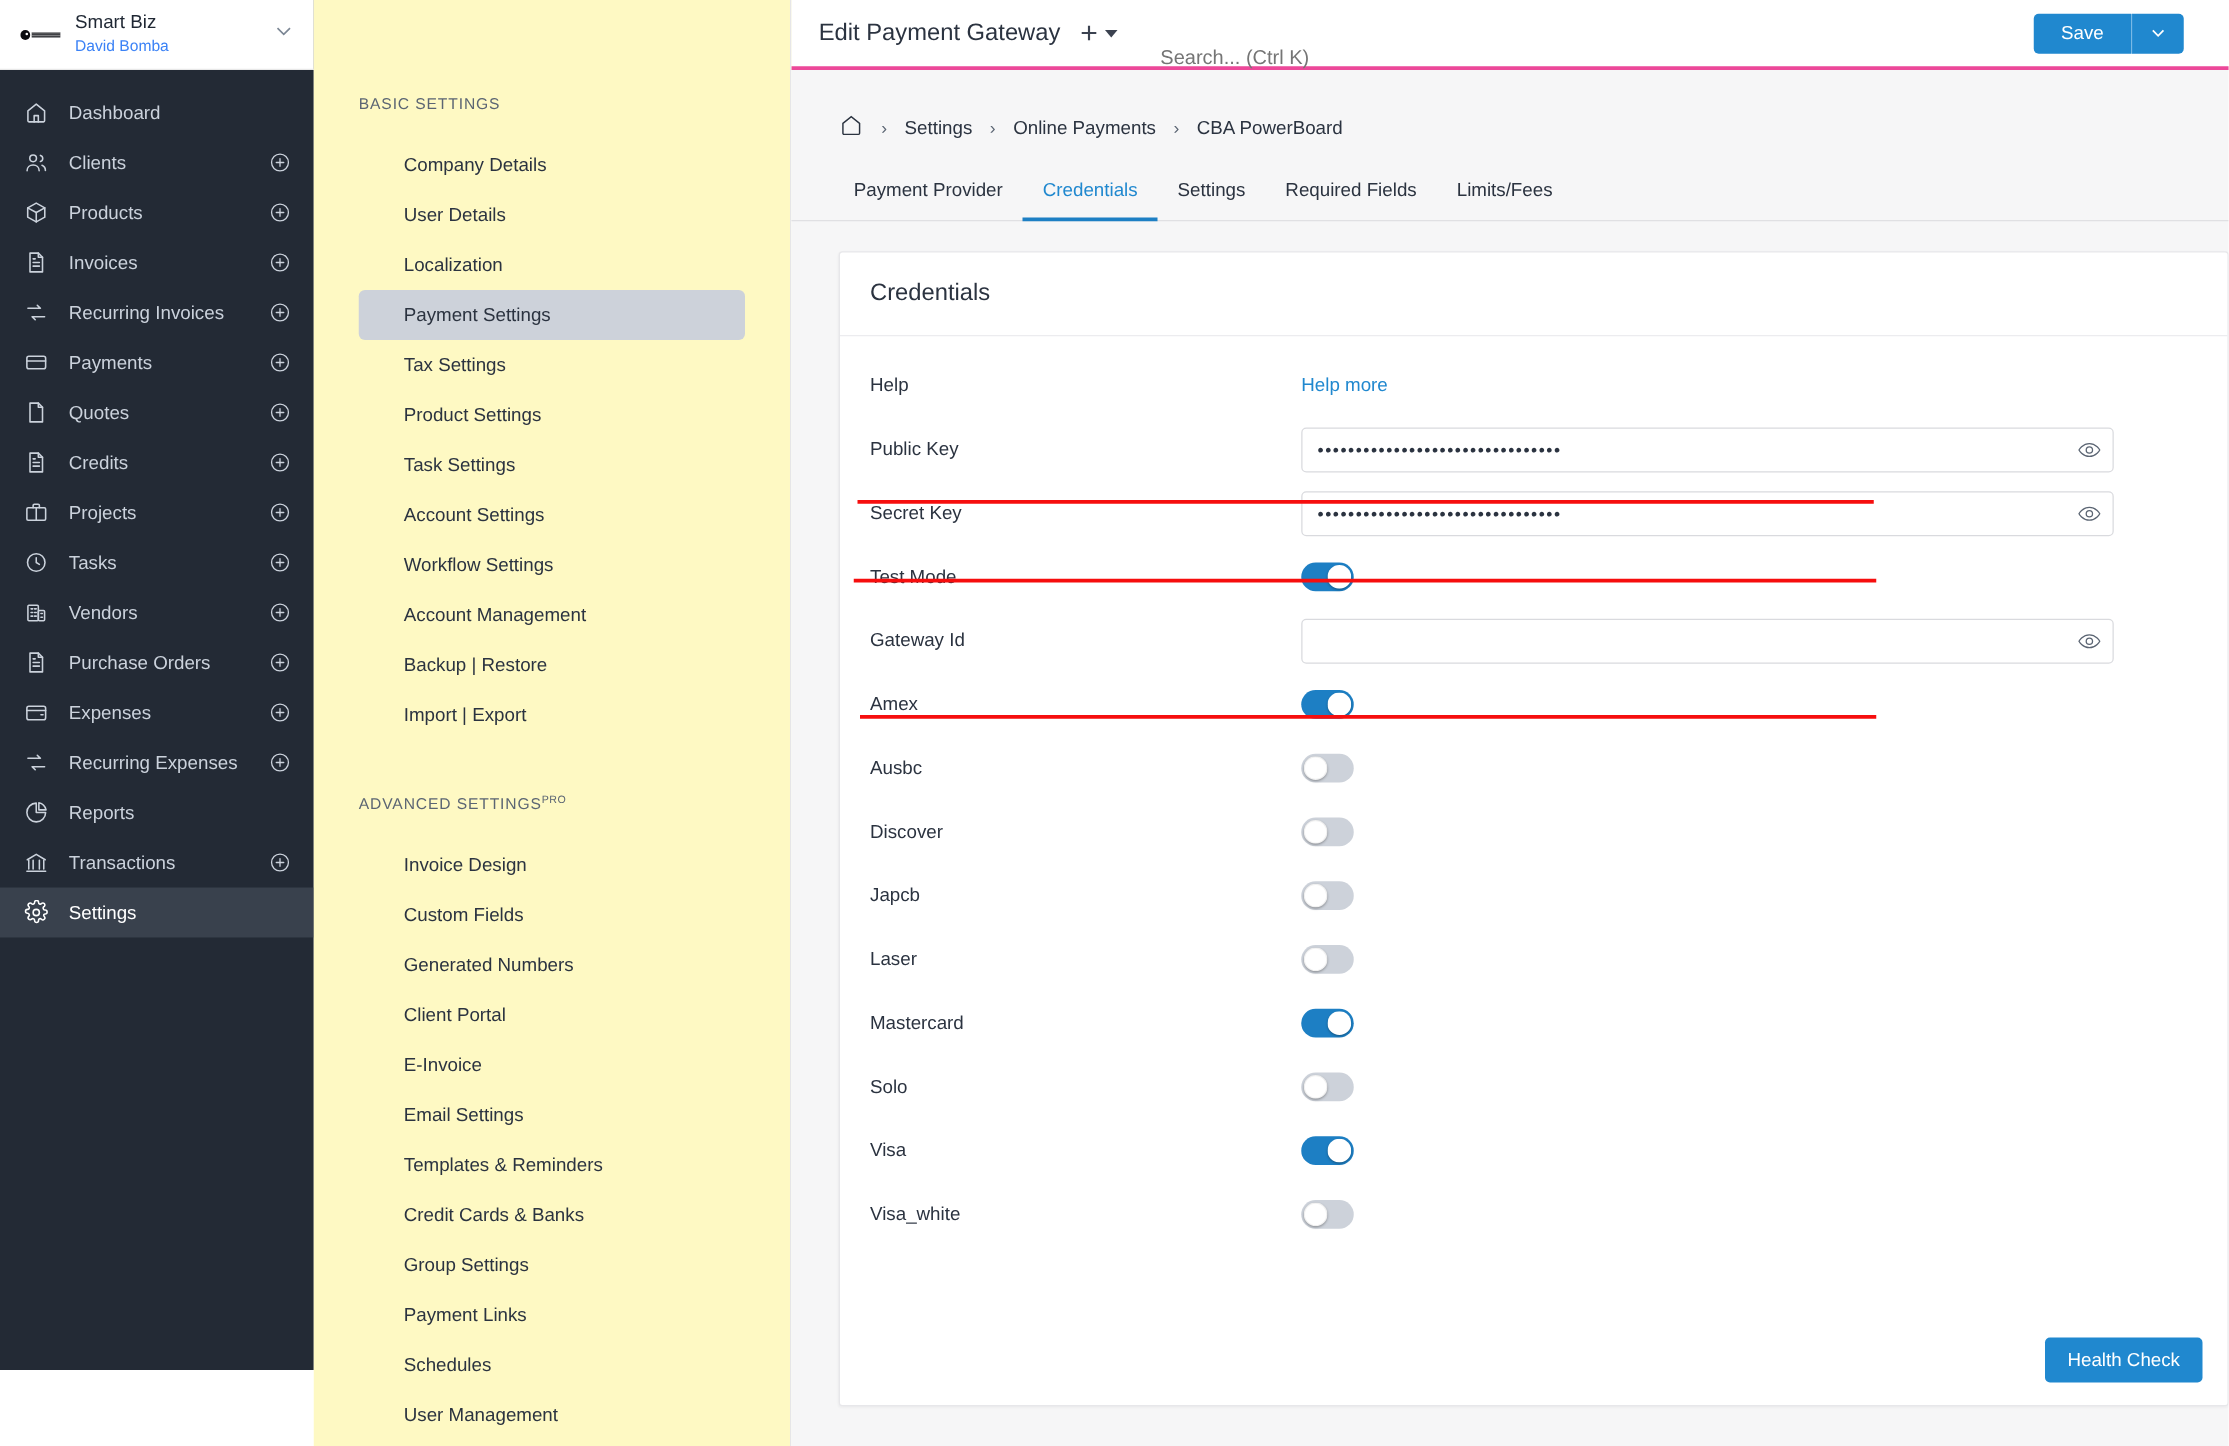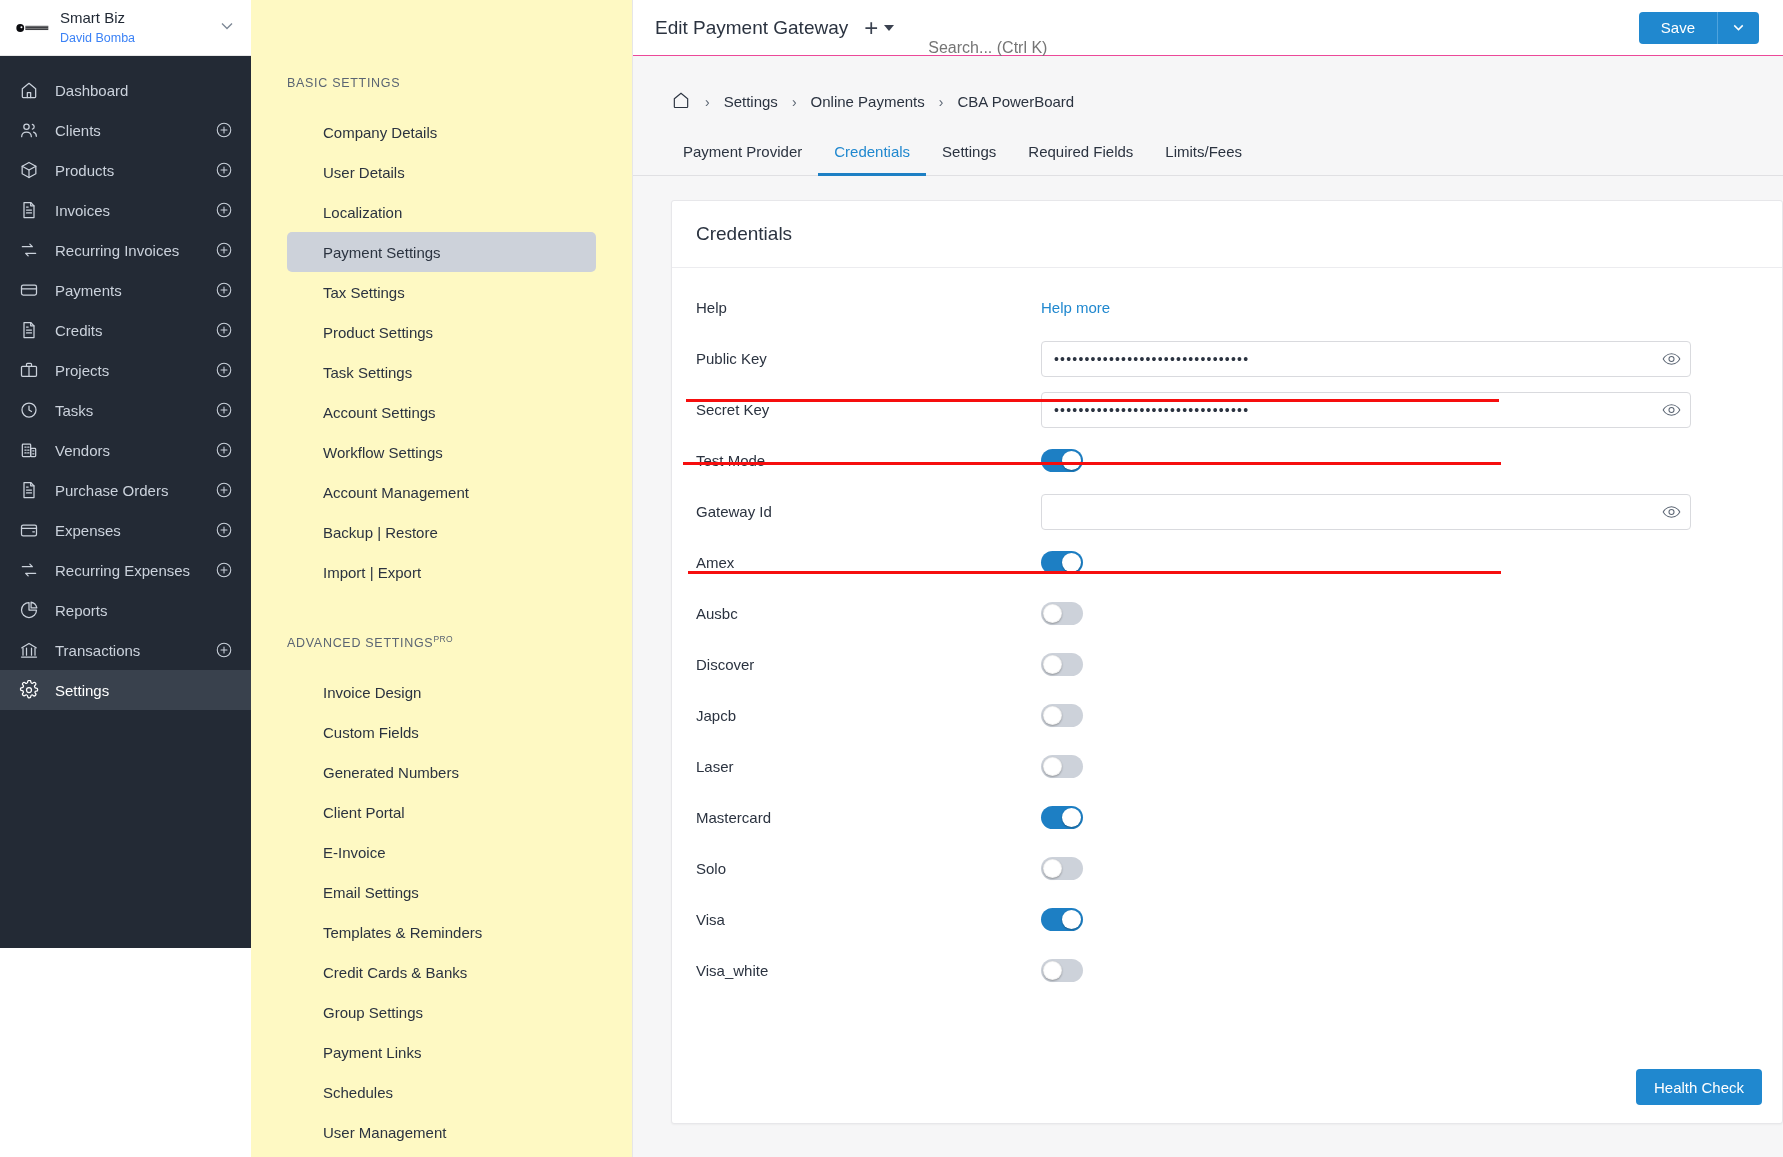--- a/index.html
+++ b/index.html
@@ -9,21 +9,21 @@
     background: #ffffff;
     overflow: hidden;
   }
   .app { display: flex; width: 1783px; height: 1157px; }
 
   
   .leftnav {
     width: 251px; flex: 0 0 251px;
     background: #232a35;
     display: flex; flex-direction: column;
-    height: 948px;
+    height: 1096px;
   }
   .company-bar {
     height: 56px; background: #ffffff;
     display: flex; align-items: center;
     padding: 0 14px 0 16px; gap: 10px;
     border-bottom: 1px solid #e8e8e8;
   }
   .company-logo {
     width: 34px; height: 34px; flex: 0 0 34px;
     display: flex; align-items: center; justify-content: center;
@@ -76,22 +76,22 @@
   .sitem span { display:block; }
   .sitem.active { background: #cdd2da; }
   .sgroup { margin-bottom: 0px; }
   .sgroup-gap { height: 42px; }
 
   
   .maincol { flex: 1; display: flex; flex-direction: column; height: 1157px; background: #ffffff; }
   .topbar {
     height: 56px; flex: 0 0 56px; background: #ffffff;
     display: flex; align-items: center;
-    border-bottom: 1px solid #ec4899;
-    padding: 0 24px 0 22px;
+    border-bottom: 3px solid #ec4899;
+    padding: 0 36px 0 22px;
   }
   .page-title { font-size: 19px; color: #2b3340; margin-right: 16px; }
   .title-plus {
     font-size: 24px; color: #3b4250; line-height: 1;
     cursor: pointer; margin-right: 6px; font-weight: 300;
   }
   .title-caret {
     width: 0; height: 0; border-left: 5px solid transparent;
     border-right: 5px solid transparent; border-top: 6px solid #3b4250;
     cursor: pointer; margin-right: 34px;
@@ -316,20 +316,33 @@
           <span class="plus-ic"><svg viewBox="0 0 24 24">
               <circle cx="12" cy="12" r="9"></circle>
               <path d="M12 8v8M8 12h8" stroke-linecap="round"></path>
             </svg></span>
         </div>
         <div class="navitem">
           <span class="nav-ic">
             <svg viewBox="0 0 24 24" stroke-linecap="round" stroke-linejoin="round">
               <path d="M6 3h8l4 4v14H6z"></path>
               <path d="M14 3v4h4"></path>
+            </svg>
+          </span>
+          <span class="nav-label">Quotes</span>
+          <span class="plus-ic"><svg viewBox="0 0 24 24">
+              <circle cx="12" cy="12" r="9"></circle>
+              <path d="M12 8v8M8 12h8" stroke-linecap="round"></path>
+            </svg></span>
+        </div>
+        <div class="navitem">
+          <span class="nav-ic">
+            <svg viewBox="0 0 24 24" stroke-linecap="round" stroke-linejoin="round">
+              <path d="M6 3h8l4 4v14H6z"></path>
+              <path d="M14 3v4h4"></path>
               <path d="M9 12h6M9 15.5h6M9 8.5h2"></path>
             </svg>
           </span>
           <span class="nav-label">Credits</span>
           <span class="plus-ic"><svg viewBox="0 0 24 24">
               <circle cx="12" cy="12" r="9"></circle>
               <path d="M12 8v8M8 12h8" stroke-linecap="round"></path>
             </svg></span>
         </div>
         <div class="navitem">

